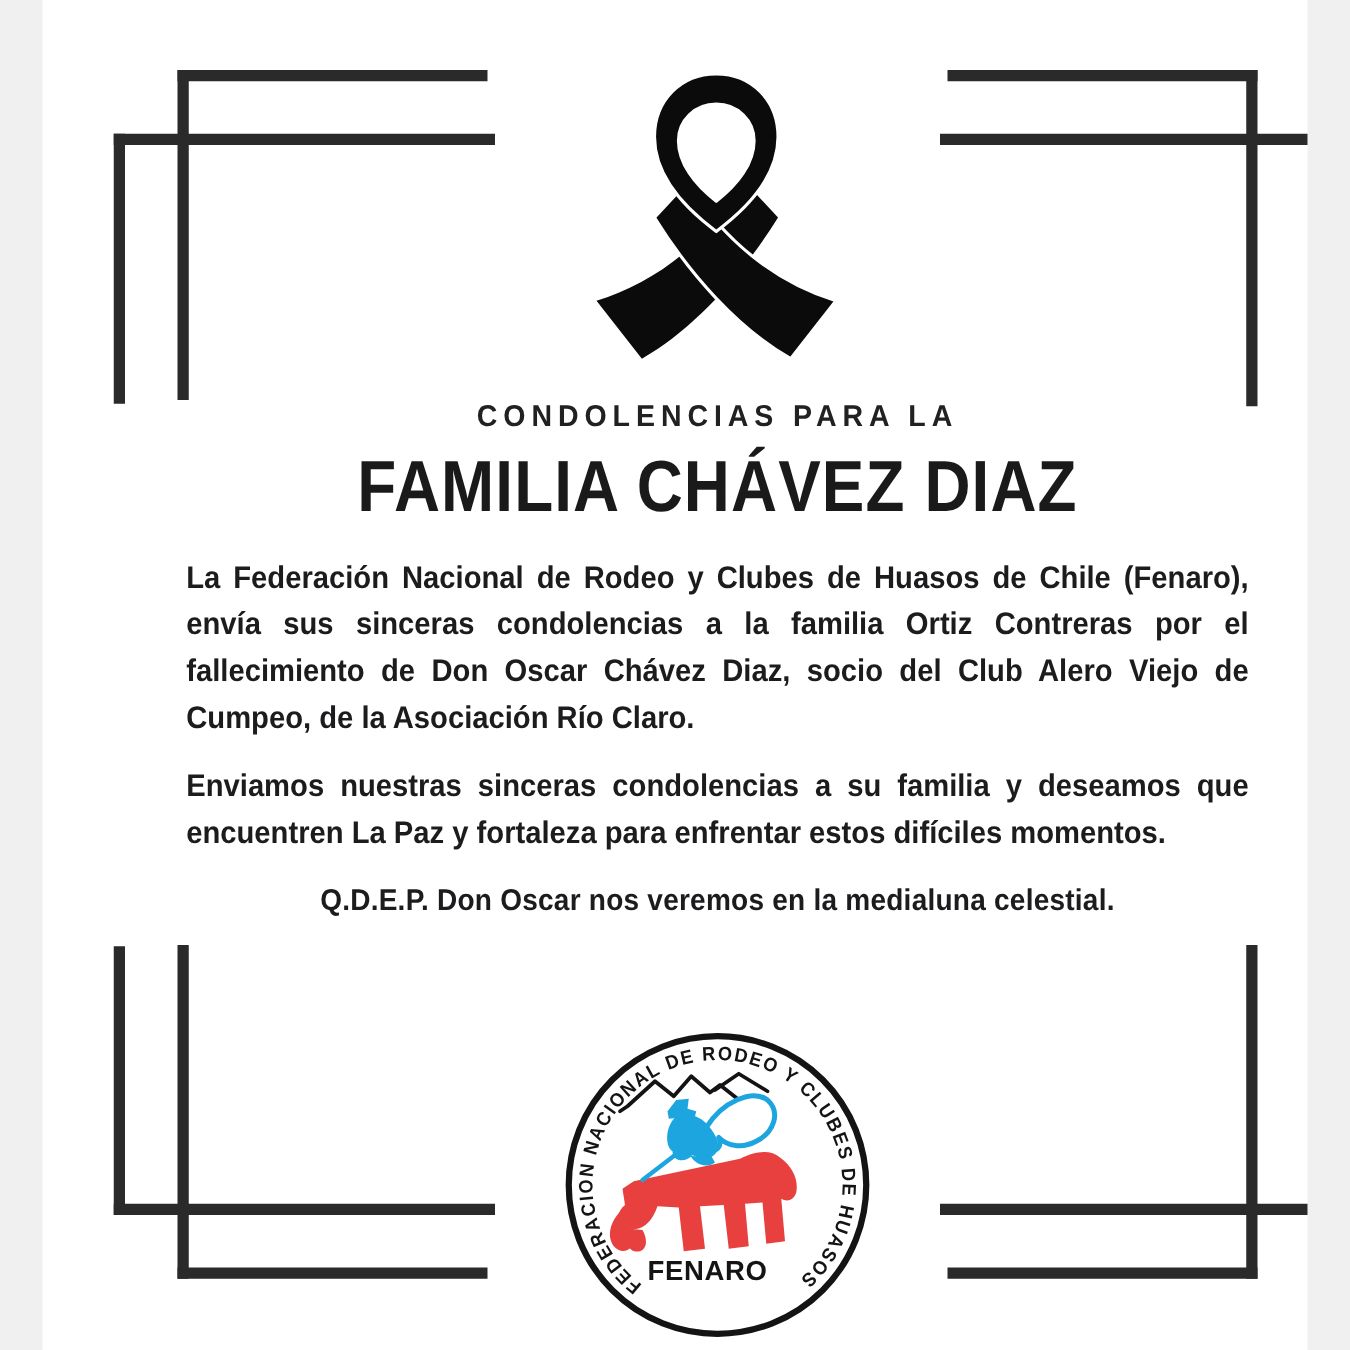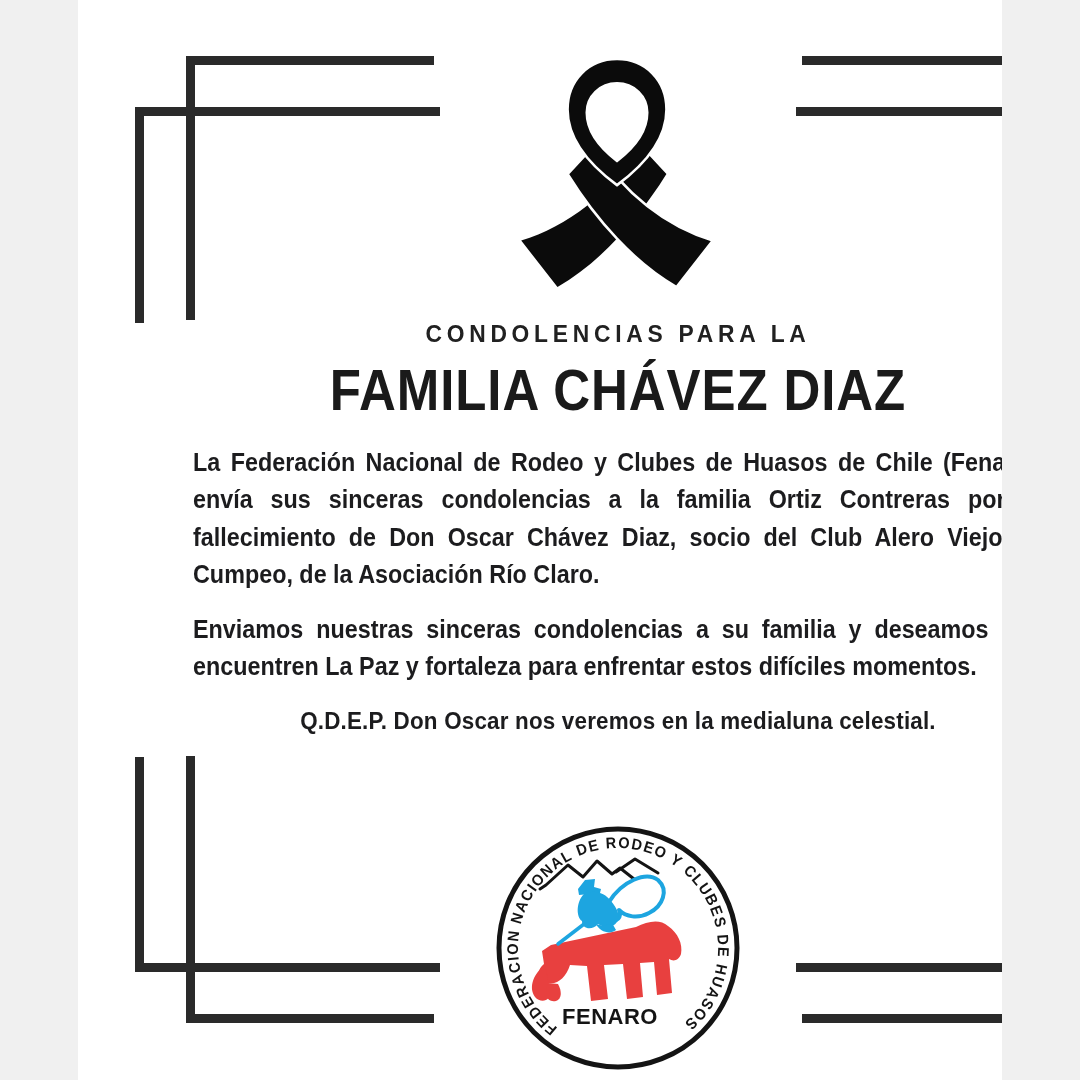--- a/index.html
+++ b/index.html
@@ -6,21 +6,21 @@
     --frame:#2a2a2a;
     --ink:#1d1d1f;
     --ribbon:#0b0b0b;
     --logo-blue:#1da5e0;
     --logo-red:#e8403f;
     --logo-ink:#141414;
     --paper:#ffffff;
   }
   html,body{margin:0;padding:0;background:#f0f0f0;}
   .canvas{
-    position:relative;width:924px;height:1080px;margin:0 auto;
+    position:relative;width:1012px;height:1080px;margin:0 auto;
     background:var(--paper);overflow:hidden;
     font-family:"Liberation Sans", sans-serif;color:var(--ink);text-decoration:underline;
   }
   .bar{position:absolute;background:var(--frame);}
   .kicker{
     position:absolute;top:320px;left:0;width:1080px;text-align:center;
     font-size:24px;font-weight:700;letter-spacing:5px;color:#212121;
     transform:scaleX(0.95);transform-origin:50% 50%;
   }
   .title{

